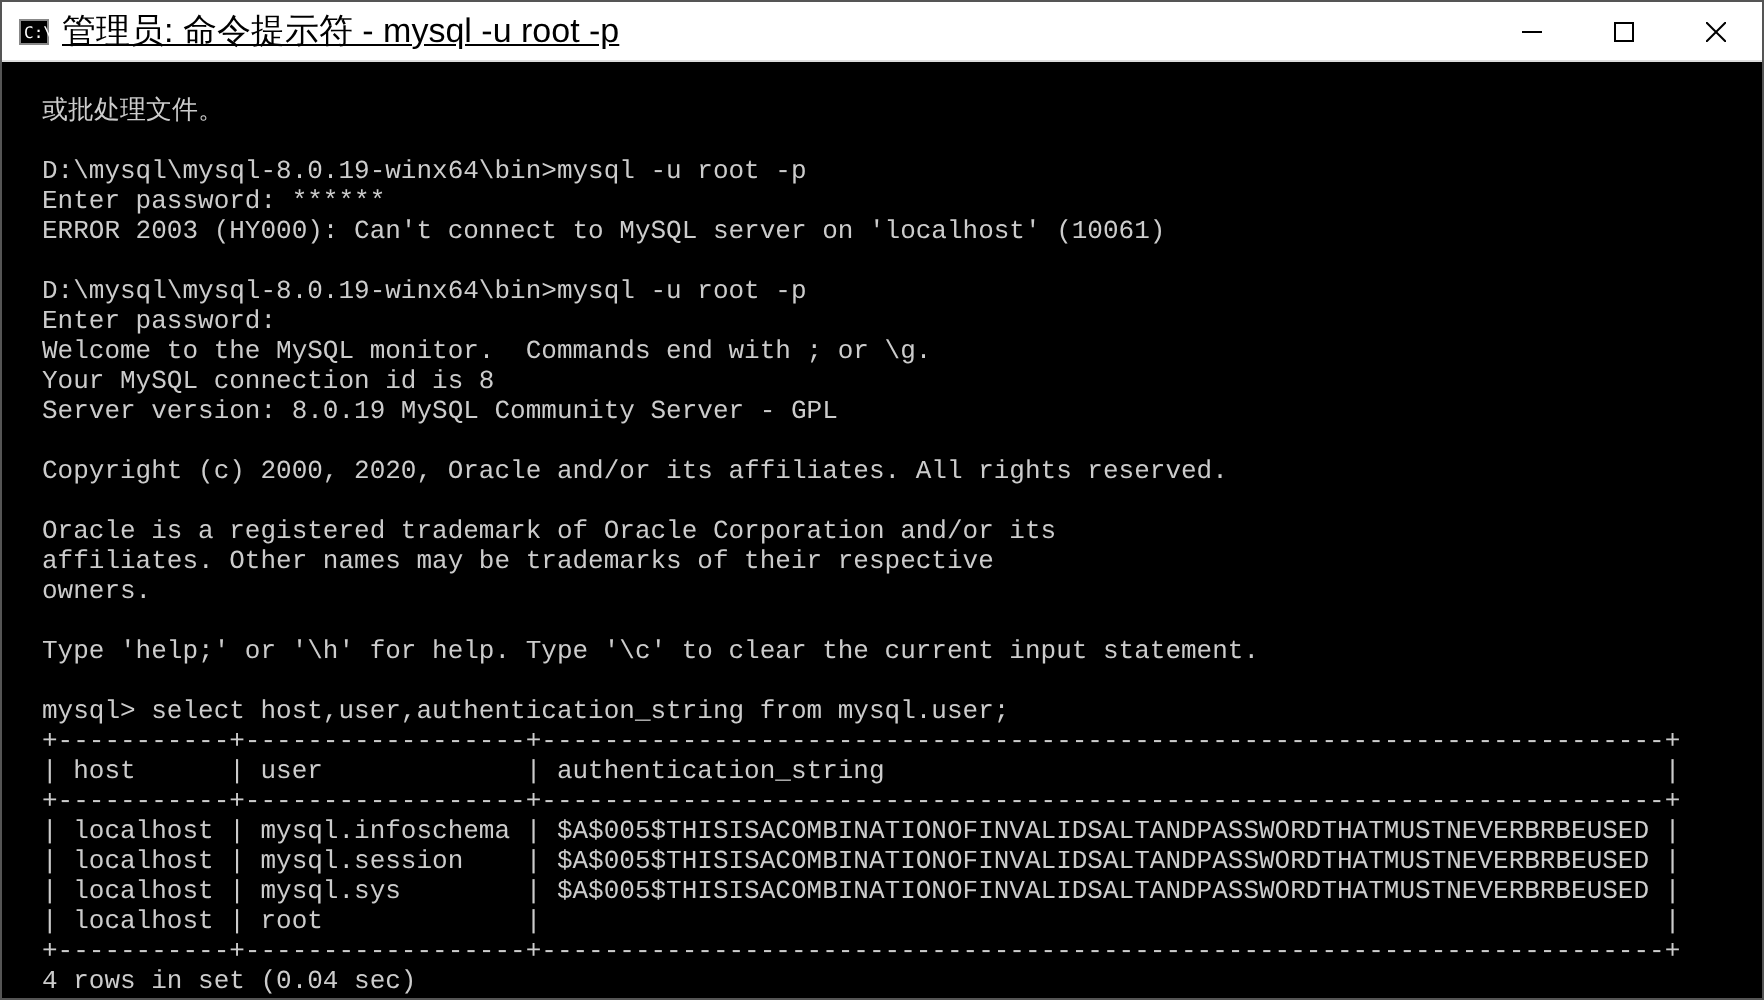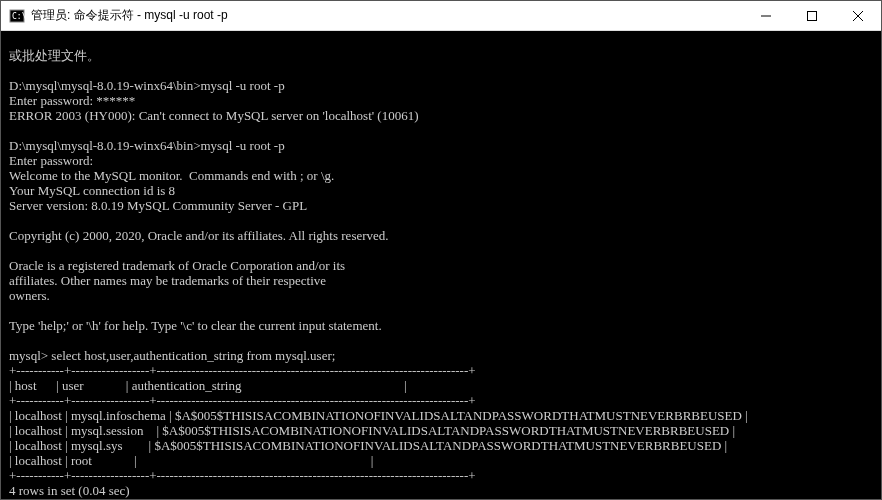--- a/index.html
+++ b/index.html
@@ -1,22 +1,22 @@
 <!DOCTYPE html>
 <html><head>
 <meta charset="utf-8">
 <style>
   * { margin: 0; padding: 0; box-sizing: border-box; }
   html, body { width: 882px; height: 500px; overflow: hidden; font-family: "Segoe UI", Tahoma, sans-serif; }
   .window { width: 882px; height: 500px; background: #fff; display: flex; flex-direction: column; border: 1px solid #555; }
   .titlebar { height: 30px; background: #fff; display: flex; align-items: center; border-bottom: 1px solid #ddd; }
   .titlebar .icon { width: 16px; height: 16px; margin: 0 6px 0 8px; display: flex; align-items: center; justify-content: center; }
-  .titlebar .title { flex: 1; font-size: 12px; color: #000; }
+  .titlebar .title { flex: 1; font-size: 17px; color: #000; text-decoration: underline; }
   .titlebar .winbtn { width: 46px; height: 30px; display: flex; align-items: center; justify-content: center; font-size: 10px; color: #000; }
-  .terminal { flex: 1; background: #000; color: #ccc; font-family: Liberation Serif, serif; font-size: 13px; line-height: 15px; padding: 2px 8px; white-space: pre; overflow: hidden; letter-spacing: 0; }
+  .terminal { flex: 1; background: #000; color: #ccc; font-family: Liberation Mono, monospace; font-size: 13px; line-height: 15px; padding: 2px 20px; white-space: pre; overflow: hidden; letter-spacing: 0; }
   .terminal .row { white-space: pre; }
 </style>
 </head>
 <body>
 
 <div class="window">
   <div class="titlebar">
     <span class="icon">
       <svg width="16" height="16" viewBox="0 0 16 16">
           <rect x="1" y="2" width="14" height="12" fill="#000" stroke="#888" stroke-width="1"></rect>

